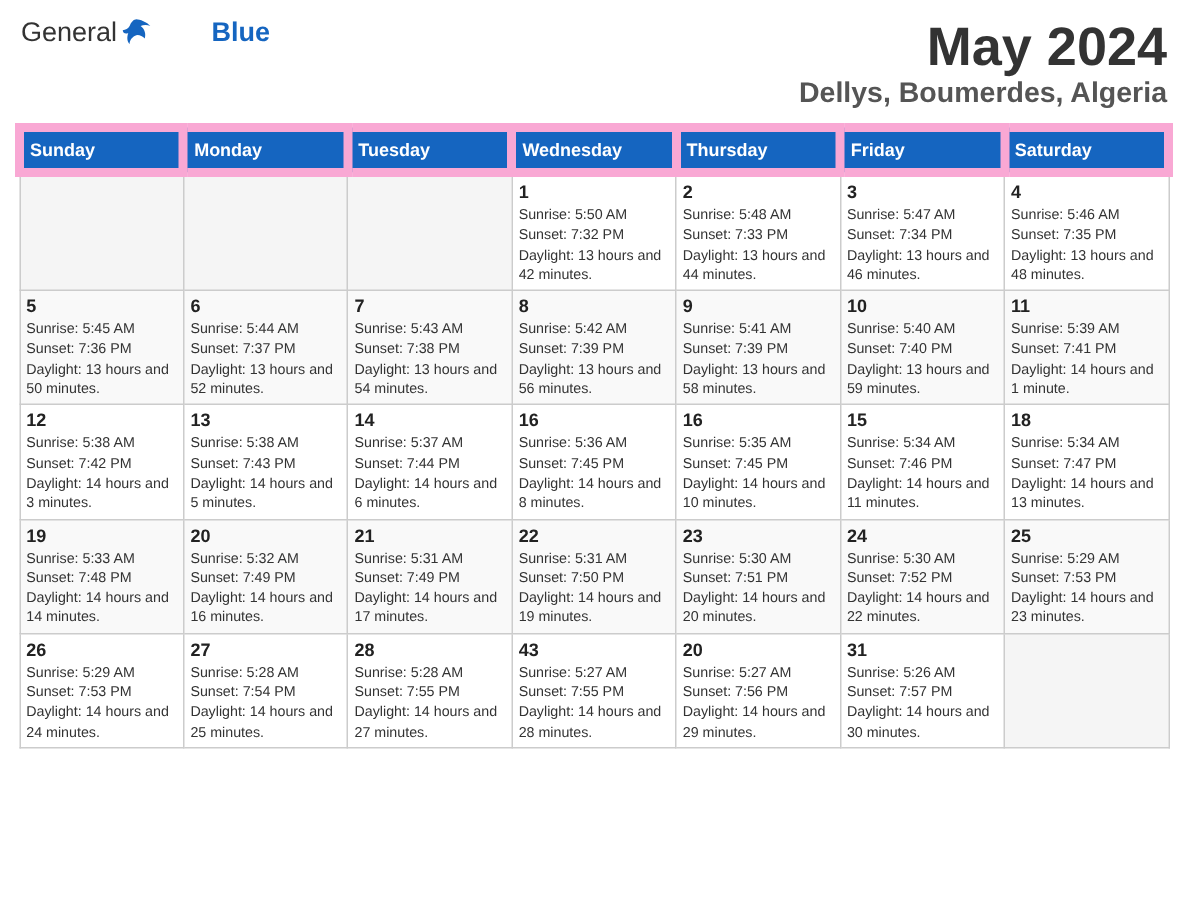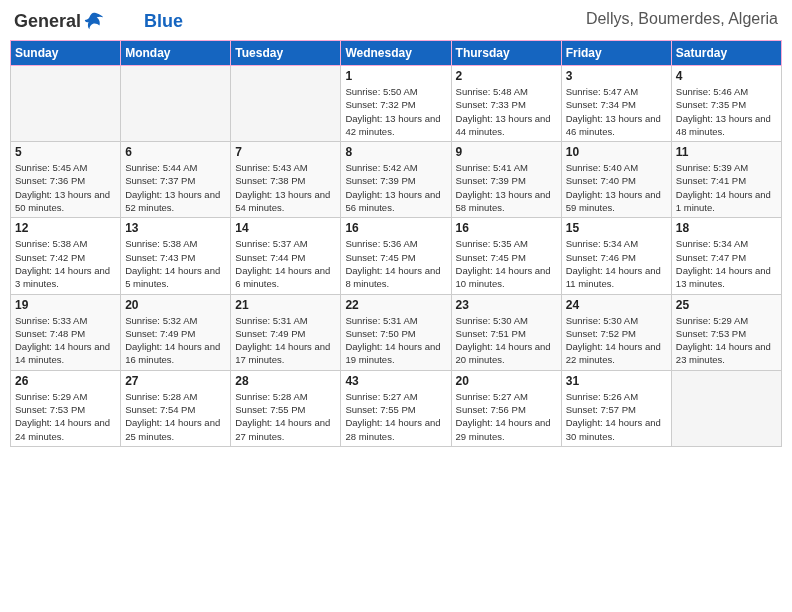--- a/index.html
+++ b/index.html
@@ -34,36 +34,37 @@
     }
     .title-area {
       text-align: right;
     }
     .month-title {
       font-size: 36px;
       font-weight: bold;
       color: #333;
     }
     .location {
-      font-size: 16px;
+      font-size: 19px;
       color: #555;
+      font-weight: bold;
     }
     .calendar {
       width: 100%;
       border-collapse: collapse;
       border: 1px solid #ccc;
     }
     .calendar th {
       background-color: #1565c0;
       color: #fff;
       font-size: 12px;
       font-weight: bold;
       padding: 5px 4px;
       text-align: left;
-      border: 1px solid #f9a8d4;
+      border: 6px solid #f9a8d4;
     }
     .calendar td {
       border: 1px solid #ccc;
       vertical-align: top;
       padding: 3px 4px;
       width: calc(100% / 7);
       min-height: 80px;
       background: #fff;
     }
     .calendar tr:nth-child(even) td {
@@ -83,28 +84,29 @@
     .empty-cell {
       background: #f5f5f5 !important;
     }
   </style>
 </head>
 <body>
 
 <div class="header">
   <div class="logo">
     <div class="logo-text">
-      <span style="font-size:18px;font-weight:bold;color:#333;">General</span>
+      <span style="font-size:18px;font-weight:normal;color:#333;">General</span>
       <svg class="logo-icon" viewBox="0 0 24 24" style="width:22px;height:22px;">
         <path d="M12 3 C14 3 20 5 22 8 C20 7 17 7 15 8 C18 10 19 14 18 17 C16 15 13 14 11 15 C9 16 7 18 7 21 C5 19 5 16 6 13 C4 14 2 13 2 11 C4 11 6 10 7 8 C8 5 10 3 12 3Z" fill="#1565c0"></path>
       </svg>
       <span style="font-size:18px;font-weight:bold;color:#1565c0;margin-left:37px;">Blue</span>
     </div>
   </div>
   <div class="title-area">
+    <div class="month-title">May 2024</div>
     <div class="location">Dellys, Boumerdes, Algeria</div>
   </div>
 </div>
 
 <table class="calendar">
   <thead>
     <tr>
       <th>Sunday</th>
       <th>Monday</th>
       <th>Tuesday</th>

